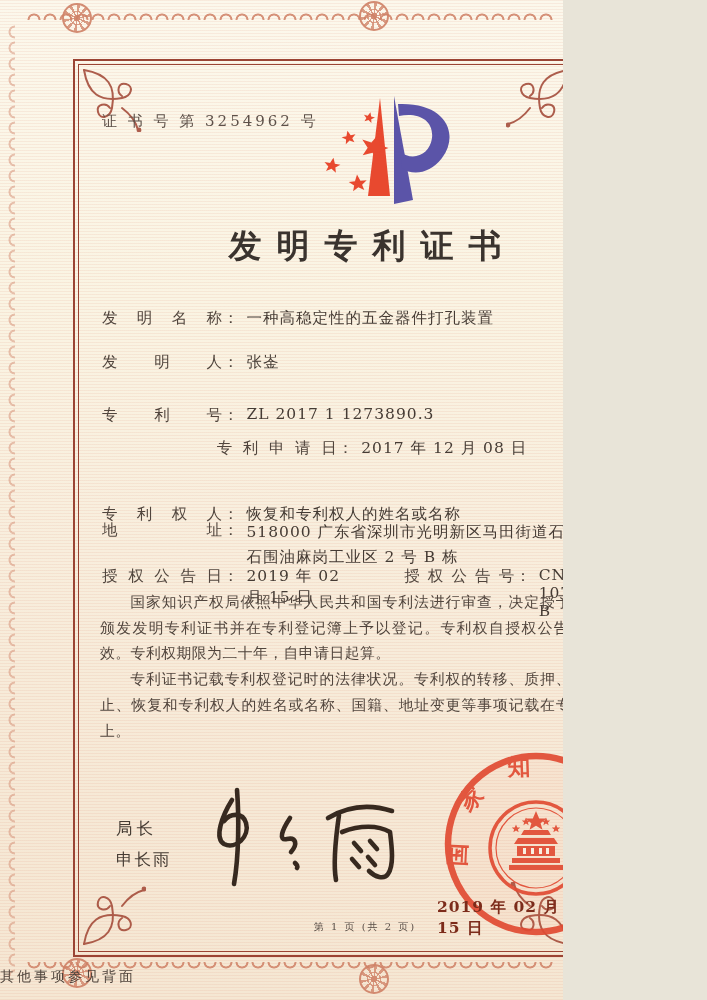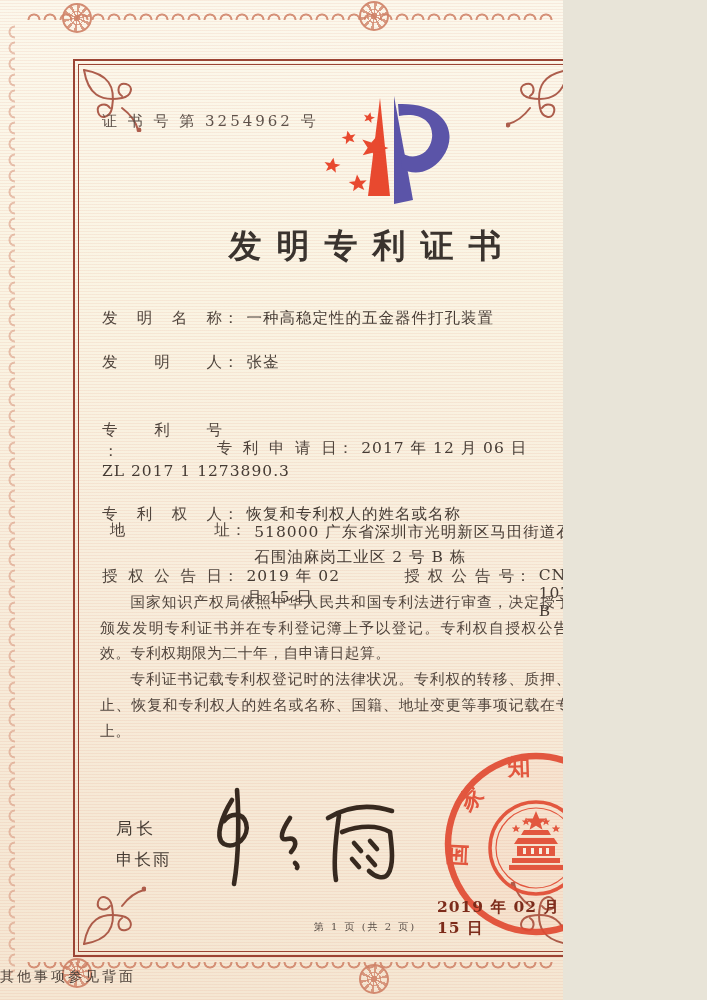--- a/index.html
+++ b/index.html
@@ -248,36 +248,36 @@
   <div class="abs row" style="top:308px;">
     <span class="lbl">发明名称</span>
       <span class="colon">：</span>
     <span class="val">一种高稳定性的五金器件打孔装置</span>
   </div>
   <div class="abs row" style="top:352px;">
     <span class="lbl">发明人</span>
       <span class="colon">：</span>
     <span class="val">张崟</span>
   </div>
-  <div class="abs row" style="top:420px;flex-direction:column;">
+  <div class="abs row" style="top:405px;">
     <span class="lbl">专利号</span>
       <span class="colon">：</span>
     <span class="val">ZL 2017 1 1273890.3</span>
   </div>
   <div class="abs row" style="top:438px;justify-content:center;">
     <span class="lbl">专利申请日</span>
       <span class="colon">：</span>
-    <span class="val">2017 年 12 月 06 日</span>
+    <span class="val">2017 年 12 月 08 日</span>
   </div>
   <div class="abs row" style="top:504px;">
     <span class="lbl">专利权人</span>
       <span class="colon">：</span>
     <span class="val">恢复和专利权人的姓名或名称</span>
   </div>
-  <div class="abs row" style="top:520px;justify-content:center;">
+  <div class="abs row" style="top:520px;">
     <span class="lbl">地址</span>
       <span class="colon">：</span>
     <span class="val val2">518000 广东省深圳市光明新区马田街道石围社区石围油麻岗工业区 2 号 B 栋</span>
   </div>
   <div class="abs row" style="top:566px;">
     <div class="grant-group">
       <span class="lbl">授权公告日</span>
         <span class="colon">：</span>
       <span class="val">2019 年 02 月 15 日</span>
     </div>

